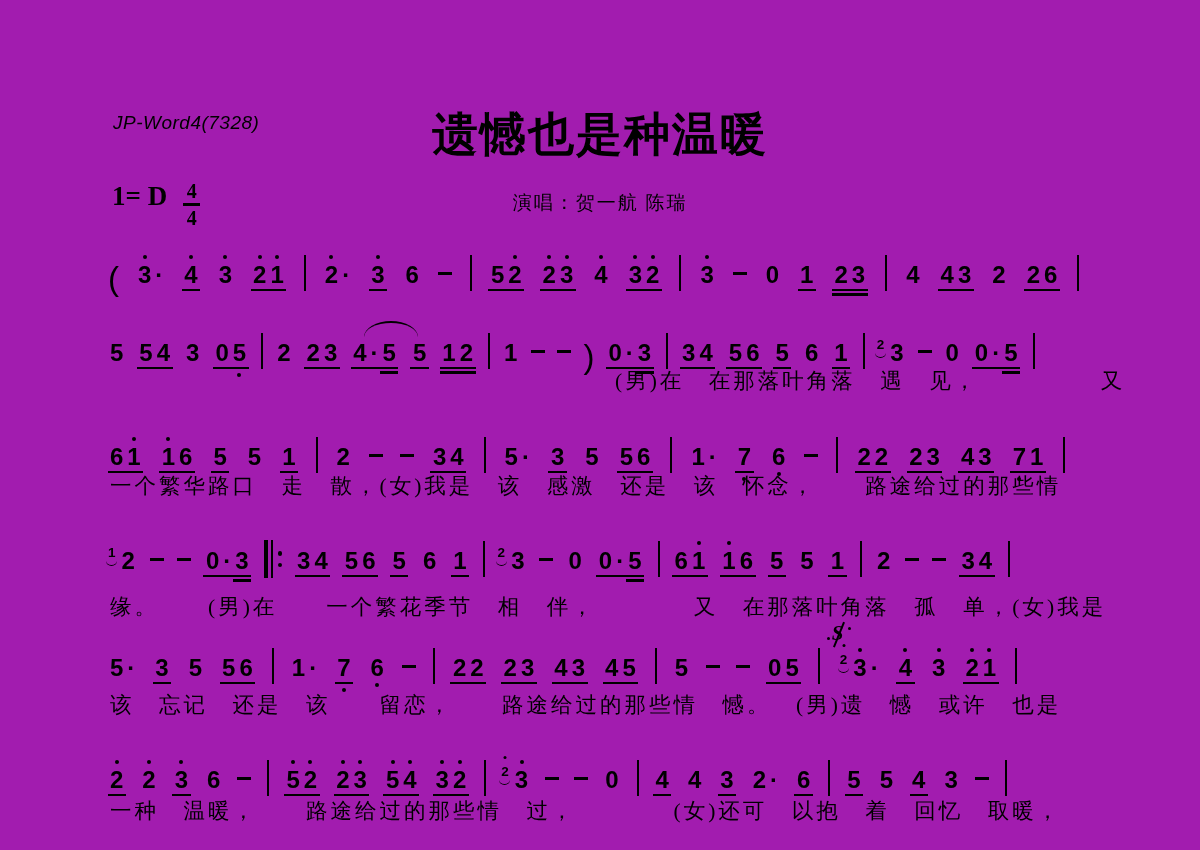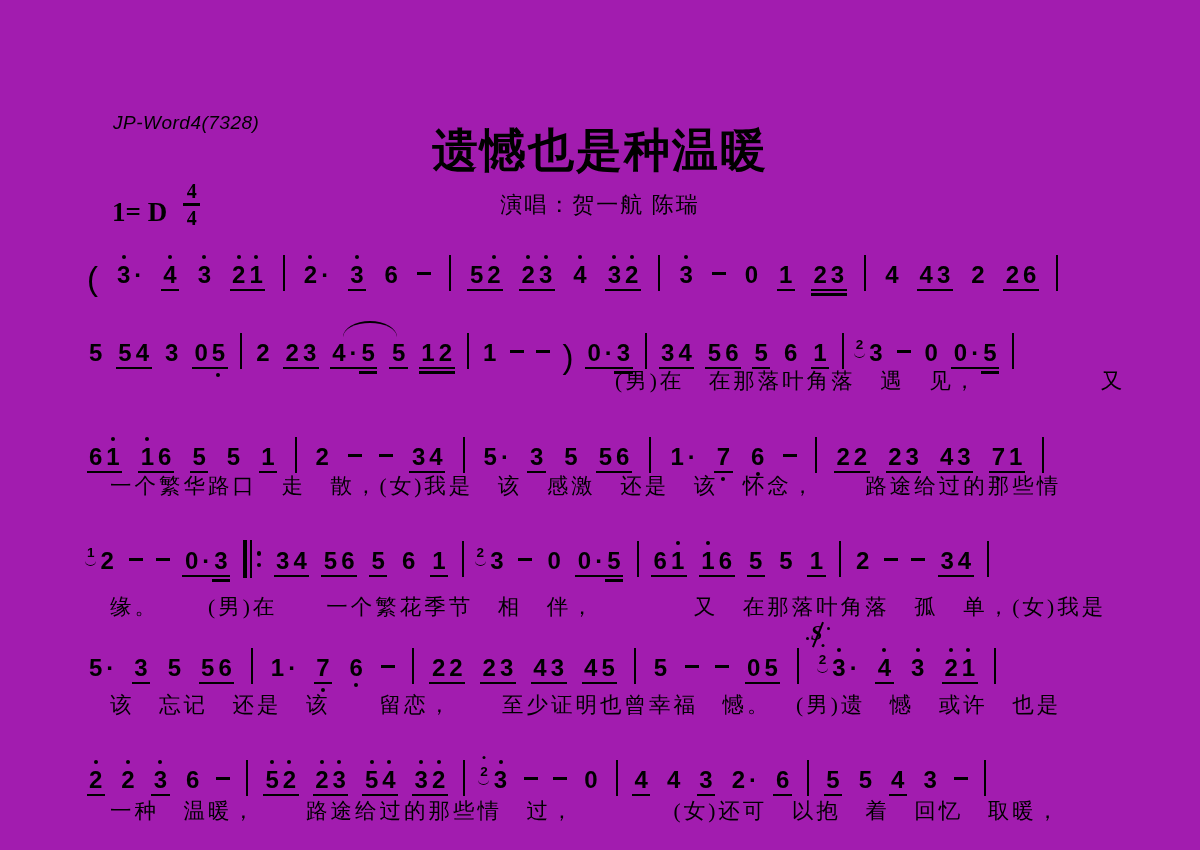--- a/index.html
+++ b/index.html
@@ -1,33 +1,33 @@
 <!DOCTYPE html>
 <html><head>
 <meta charset="utf-8">
 <style>
   html,body{margin:0;padding:0;background:#fff;}
   .page{position:relative;width:1200px;height:850px;background:#a21caf;overflow:hidden;
         font-family:"Liberation Sans",sans-serif;color:#000;}
   .watermark{position:absolute;left:113px;top:112px;font-style:italic;font-size:19px;
         letter-spacing:.5px;font-family:"Liberation Sans",sans-serif;}
-  .title{position:absolute;left:0;right:0;top:104px;margin:16px;text-align:center;
+  .title{position:absolute;left:0;right:0;top:104px;margin:0;text-align:center;
         font-family:"Liberation Serif",serif;font-weight:bold;font-size:46px;letter-spacing:2px;}
   .subtitle{position:absolute;left:0;right:0;top:190px;text-align:center;
-        font-family:"Liberation Serif",serif;font-size:22px;letter-spacing:2px;}
+        font-family:"Liberation Serif",serif;font-size:19px;letter-spacing:2px;}
   .credits{position:absolute;right:108px;top:141px;font-family:"Liberation Serif",serif;
         font-size:20px;line-height:27.5px;text-align:left;white-space:pre;}
-  .keyrow{position:absolute;left:112px;top:181px;display:flex;align-items:flex-end;
+  .keyrow{position:absolute;left:112px;top:181px;display:flex;align-items:flex-start;
         font-family:"Liberation Serif",serif;font-weight:bold;font-size:27px;}
   .frac{display:inline-flex;flex-direction:column;align-items:center;margin-left:16px;
         font-size:20px;line-height:1;}
   .fracline{width:17px;height:2.5px;background:#000;margin:2px 0;}
 
   
-  .sys-notes{position:absolute;left:87px;white-space:nowrap;font-weight:bold;height:46px;}
+  .sys-notes{position:absolute;left:108px;white-space:nowrap;font-weight:bold;height:46px;}
   .sys-notes i,.sys-notes b{display:inline-block;}
   .sys-notes-1{top:255px}.sys-notes-2{top:333px}.sys-notes-3{top:437px}
   .sys-notes-4{top:540px}.sys-notes-5{top:648px}.sys-notes-6{top:760px}
   .tok{display:inline-block;vertical-align:baseline;margin-right:17px;position:relative;}
   .sys-notes-2 .tok{margin-right:12px}
   .sys-notes-4 .tok{margin-right:13px}
   .sys-notes-5 .tok{margin-right:16px}
   .sys-notes-6 .tok{margin-right:15px}
   .cell{display:inline-block;position:relative;padding:0 2px;font-size:24px;line-height:1;}
   .odot{position:absolute;left:50%;transform:translateX(-50%);width:4px;height:4px;
@@ -93,17 +93,17 @@
       <div class="sys-notes sys-notes-4"><span class="grace tok"><span class="gd">1</span></span><span class="note tok"><span class="cell"><span>2</span></span></span><span class="dashline tok"></span><span class="dashline tok"></span><span class="note tok"><span class="cell"><span>0</span><i class="ul u1"></i></span><span class="cell"><span>·</span><i class="ul u1"></i></span><span class="cell"><span>3</span><i class="ul u1"></i><i class="ul u2"></i></span></span><span class="rpt tok">
           <i class="b1"></i>
           <i class="b2"></i>
           <i class="dots">
             <b></b>
             <b></b>
           </i>
         </span><span class="note tok"><span class="cell"><span>3</span><i class="ul u1"></i></span><span class="cell"><span>4</span><i class="ul u1"></i></span></span><span class="note tok"><span class="cell"><span>5</span><i class="ul u1"></i></span><span class="cell"><span>6</span><i class="ul u1"></i></span></span><span class="note tok"><span class="cell"><span>5</span><i class="ul u1"></i></span></span><span class="note tok"><span class="cell"><span>6</span></span></span><span class="note tok"><span class="cell"><span>1</span><i class="ul u1"></i></span></span><span class="bar tok"></span><span class="grace tok"><span class="gd">2</span></span><span class="note tok"><span class="cell"><span>3</span></span></span><span class="dashline tok"></span><span class="note tok"><span class="cell"><span>0</span></span></span><span class="note tok"><span class="cell"><span>0</span><i class="ul u1"></i></span><span class="cell"><span>·</span><i class="ul u1"></i></span><span class="cell"><span>5</span><i class="ul u1"></i><i class="ul u2"></i></span></span><span class="bar tok"></span><span class="note tok"><span class="cell"><span>6</span><i class="ul u1"></i></span><span class="cell"><span>1</span><i class="odot hi"></i><i class="ul u1"></i></span></span><span class="note tok"><span class="cell"><span>1</span><i class="odot hi"></i><i class="ul u1"></i></span><span class="cell"><span>6</span><i class="ul u1"></i></span></span><span class="note tok"><span class="cell"><span>5</span><i class="ul u1"></i></span></span><span class="note tok"><span class="cell"><span>5</span></span></span><span class="note tok"><span class="cell"><span>1</span><i class="ul u1"></i></span></span><span class="bar tok"></span><span class="note tok"><span class="cell"><span>2</span></span></span><span class="dashline tok"></span><span class="dashline tok"></span><span class="note tok"><span class="cell"><span>3</span><i class="ul u1"></i></span><span class="cell"><span>4</span><i class="ul u1"></i></span></span><span class="bar tok"></span></div>
       <div class="sys-lyr sys-lyr-4">缘。　　(男)在　　一个繁花季节　相　伴，　　　　又　在那落叶角落　孤　单，(女)我是</div>
       <div class="sys-notes sys-notes-5"><span class="note tok"><span class="cell"><span>5</span></span><span class="cell"><span>·</span></span></span><span class="note tok"><span class="cell"><span>3</span><i class="ul u1"></i></span></span><span class="note tok"><span class="cell"><span>5</span></span></span><span class="note tok"><span class="cell"><span>5</span><i class="ul u1"></i></span><span class="cell"><span>6</span><i class="ul u1"></i></span></span><span class="bar tok"></span><span class="note tok"><span class="cell"><span>1</span></span><span class="cell"><span>·</span></span></span><span class="note tok"><span class="cell"><span>7</span><i class="ul u1"></i><i class="odot lo" style="bottom: -11.5px;"></i></span></span><span class="note tok"><span class="cell"><span>6</span><i class="odot lo" style="bottom: -7px;"></i></span></span><span class="dashline tok"></span><span class="bar tok"></span><span class="note tok"><span class="cell"><span>2</span><i class="ul u1"></i></span><span class="cell"><span>2</span><i class="ul u1"></i></span></span><span class="note tok"><span class="cell"><span>2</span><i class="ul u1"></i></span><span class="cell"><span>3</span><i class="ul u1"></i></span></span><span class="note tok"><span class="cell"><span>4</span><i class="ul u1"></i></span><span class="cell"><span>3</span><i class="ul u1"></i></span></span><span class="note tok"><span class="cell"><span>4</span><i class="ul u1"></i></span><span class="cell"><span>5</span><i class="ul u1"></i></span></span><span class="bar tok"></span><span class="note tok"><span class="cell"><span>5</span></span></span><span class="dashline tok"></span><span class="dashline tok"></span><span class="note tok"><span class="cell"><span>0</span><i class="ul u1"></i></span><span class="cell"><span>5</span><i class="ul u1"></i></span></span><span class="bar tok"></span><span class="segno tok"><i class="sg">S</i><i class="slash"></i><i class="sd sd1"></i><i class="sd sd2"></i></span><span class="grace tok"><span class="gd">2</span><i class="ghi"></i></span><span class="note tok"><span class="cell"><span>3</span><i class="odot hi"></i></span><span class="cell"><span>·</span></span></span><span class="note tok"><span class="cell"><span>4</span><i class="odot hi"></i><i class="ul u1"></i></span></span><span class="note tok"><span class="cell"><span>3</span><i class="odot hi"></i></span></span><span class="note tok"><span class="cell"><span>2</span><i class="odot hi"></i><i class="ul u1"></i></span><span class="cell"><span>1</span><i class="odot hi"></i><i class="ul u1"></i></span></span><span class="bar tok"></span></div>
-      <div class="sys-lyr sys-lyr-5">该　忘记　还是　该　　留恋，　　至少证明也曾幸福　憾。　(男)遗　憾　或许　也是</div>
+      <div class="sys-lyr sys-lyr-5">该　忘记　还是　该　　留恋，　　路途给过的那些情　憾。　(男)遗　憾　或许　也是</div>
       <div class="sys-notes sys-notes-6"><span class="note tok"><span class="cell"><span>2</span><i class="odot hi"></i><i class="ul u1"></i></span></span><span class="note tok"><span class="cell"><span>2</span><i class="odot hi"></i></span></span><span class="note tok"><span class="cell"><span>3</span><i class="odot hi"></i><i class="ul u1"></i></span></span><span class="note tok"><span class="cell"><span>6</span></span></span><span class="dashline tok"></span><span class="bar tok"></span><span class="note tok"><span class="cell"><span>5</span><i class="odot hi"></i><i class="ul u1"></i></span><span class="cell"><span>2</span><i class="odot hi"></i><i class="ul u1"></i></span></span><span class="note tok"><span class="cell"><span>2</span><i class="odot hi"></i><i class="ul u1"></i></span><span class="cell"><span>3</span><i class="odot hi"></i><i class="ul u1"></i></span></span><span class="note tok"><span class="cell"><span>5</span><i class="odot hi"></i><i class="ul u1"></i></span><span class="cell"><span>4</span><i class="odot hi"></i><i class="ul u1"></i></span></span><span class="note tok"><span class="cell"><span>3</span><i class="odot hi"></i><i class="ul u1"></i></span><span class="cell"><span>2</span><i class="odot hi"></i><i class="ul u1"></i></span></span><span class="bar tok"></span><span class="grace tok"><span class="gd">2</span><i class="ghi"></i></span><span class="note tok"><span class="cell"><span>3</span><i class="odot hi"></i></span></span><span class="dashline tok"></span><span class="dashline tok"></span><span class="note tok"><span class="cell"><span>0</span></span></span><span class="bar tok"></span><span class="note tok"><span class="cell"><span>4</span><i class="ul u1"></i></span></span><span class="note tok"><span class="cell"><span>4</span></span></span><span class="note tok"><span class="cell"><span>3</span><i class="ul u1"></i></span></span><span class="note tok"><span class="cell"><span>2</span></span><span class="cell"><span>·</span></span></span><span class="note tok"><span class="cell"><span>6</span><i class="ul u1"></i></span></span><span class="bar tok"></span><span class="note tok"><span class="cell"><span>5</span><i class="ul u1"></i></span></span><span class="note tok"><span class="cell"><span>5</span></span></span><span class="note tok"><span class="cell"><span>4</span><i class="ul u1"></i></span></span><span class="note tok"><span class="cell"><span>3</span></span></span><span class="dashline tok"></span><span class="bar tok"></span></div>
       <div class="sys-lyr sys-lyr-6">一种　温暖，　　路途给过的那些情　过，　　　　(女)还可　以抱　着　回忆　取暖，</div>
     </div>
 </div>
 
 </body></html>

